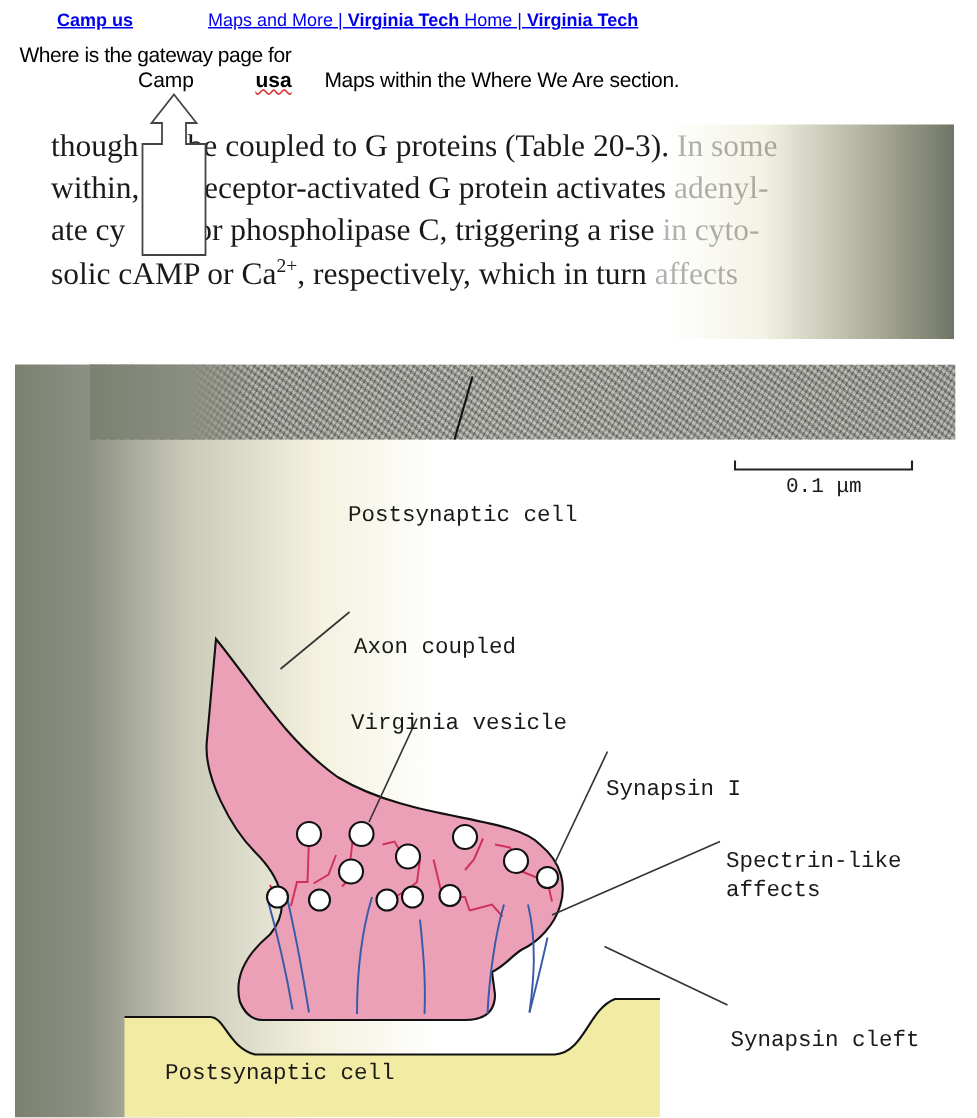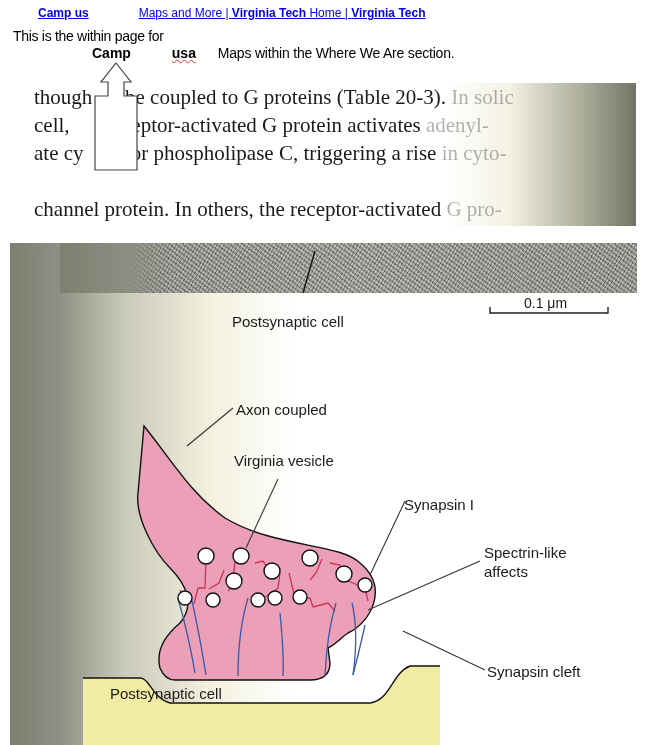--- a/index.html
+++ b/index.html
@@ -3,62 +3,62 @@
 <meta charset="utf-8">
 <style>
   html, body { margin: 0; padding: 0; background: #ffffff; }
   body { width: 651px; height: 745px; position: relative; overflow: hidden; font-family: "Liberation Sans", sans-serif; }
   .nav { position: absolute; top: 6px; left: 38px; font-size: 12px; color: #0000ee; white-space: nowrap; }
   .nav a { color: #0000ee; text-decoration: underline; }
   .nav .b { font-weight: bold; }
   .nav .gap { display: inline-block; width: 50px; }
   .intro { position: absolute; top: 28px; left: 13px; font-size: 14px; color: #000; letter-spacing: -0.3px; }
   .line2 { position: absolute; top: 45px; left: 92px; font-size: 14px; color: #000; white-space: nowrap; }
-  .line2 .camp { font-weight: bold; }
+  .line2 .camp { font-weight: normal; }
   .line2 .usa { font-weight: bold; margin-left: 37px; text-decoration: underline wavy #d33; text-decoration-thickness: 1px; }
   .line2 .rest { margin-left: 18px; letter-spacing: -0.2px; }
 
   .book { position: absolute; top: 83px; left: 0; width: 636px; height: 143px; overflow: hidden;
           background: linear-gradient(90deg, #ffffff 0%, #ffffff 70%, #f4f2e4 80%, #a9aa96 92%, #6f7566 100%); }
   .book p { margin: 0; position: absolute; left: 34px; font-family: "Liberation Serif", serif; font-size: 21px; color: #1a1a1a; white-space: nowrap; }
   .book .fade { color: rgba(30,30,30,0.35); }
 
   .arrow { position: absolute; left: 91px; top: 62px; width: 50px; height: 110px; }
 
   .figure { position: absolute; top: 243px; left: 10px; width: 627px; height: 502px; overflow: hidden;
             background: linear-gradient(90deg, #7c8071 0%, #8d9183 8%, #c9c9b8 18%, #f3f1de 32%, #ffffff 45%); }
   .micro { position: absolute; top: 0; left: 50px; width: 577px; height: 50px;
            background:
              repeating-linear-gradient(37deg, rgba(40,40,40,0.25) 0 2px, rgba(220,220,220,0.2) 2px 4px),
              repeating-linear-gradient(-61deg, rgba(20,20,20,0.25) 0 1px, rgba(240,240,240,0.2) 1px 3px),
              linear-gradient(90deg, #8a8c82 0%, #9b9d93 20%, #a7a89f 50%, #9c9e95 100%); }
   .micro-blur { position: absolute; top: 0; left: 0; width: 110px; height: 50px;
                 background: linear-gradient(90deg, #7c8071, #8b8f81 60%, rgba(150,150,140,0)); }
-  .lbl { position: absolute; font-family: Liberation Sans, sans-serif; font-size: 15px; color: #1a1a1a; white-space: nowrap; }
+  .lbl { position: absolute; font-family: Liberation Mono, monospace; font-size: 15px; color: #1a1a1a; white-space: nowrap; margin-top: 22px; }
   .scale-lbl { font-size: 14px; }
 </style>
 </head>
 <body>
 
 <div class="nav">
   <a class="b">Camp us</a><span class="gap"></span><a><span>Maps and More | </span><span class="b">Virginia Tech</span><span> Home | </span><span class="b">Virginia Tech</span></a>
 </div>
 
-<div class="intro">This is the within page for</div>
+<div class="intro">Where is the gateway page for</div>
 <div class="line2">
   <span class="camp">Camp</span>
   <span class="usa">usa</span>
   <span class="rest">Maps within the Where We Are section.</span>
 </div>
 
 <div class="book">
-  <p style="top:2px"><span>though</span><span style="visibility:hidden">t to</span><span> be coupled to G proteins (Table 20-3).</span><span class="fade"> In solic</span></p>
-  <p style="top:30px"><span>cell,</span><span style="visibility:hidden"> the</span><span> receptor-activated G protein activates</span><span class="fade"> adenyl-</span></p>
+  <p style="top:2px"><span>though</span><span style="visibility:hidden">t to</span><span> be coupled to G proteins (Table 20-3).</span><span class="fade"> In some</span></p>
+  <p style="top:30px"><span>within,</span><span style="visibility:hidden"> the</span><span> receptor-activated G protein activates</span><span class="fade"> adenyl-</span></p>
   <p style="top:58px"><span>ate cy</span><span style="visibility:hidden">clase</span><span> or phospholipase C, triggering a rise</span><span class="fade"> in cyto-</span></p>
-  <p style="top:114px"><span>channel protein. In others, the receptor-activated</span><span class="fade"> G pro-</span></p>
+  <p style="top:86px"><span>solic cAMP or Ca</span><sup style="font-size:13px">2+</sup><span>, respectively, which in turn</span><span class="fade"> affects</span></p>
 </div>
 
 <svg class="arrow" viewBox="0 0 50 110" width="50" height="110">
   <path d="M25 1 L40 20 L33 20 L33 34 L46 34 L46 108 L4 108 L4 34 L17 34 L17 20 L10 20 Z" fill="#ffffff" stroke="#444" stroke-width="1.2"></path>
 </svg>
 
 <div class="figure">
   <div class="micro">
       <div class="micro-blur"></div>
     </div>

